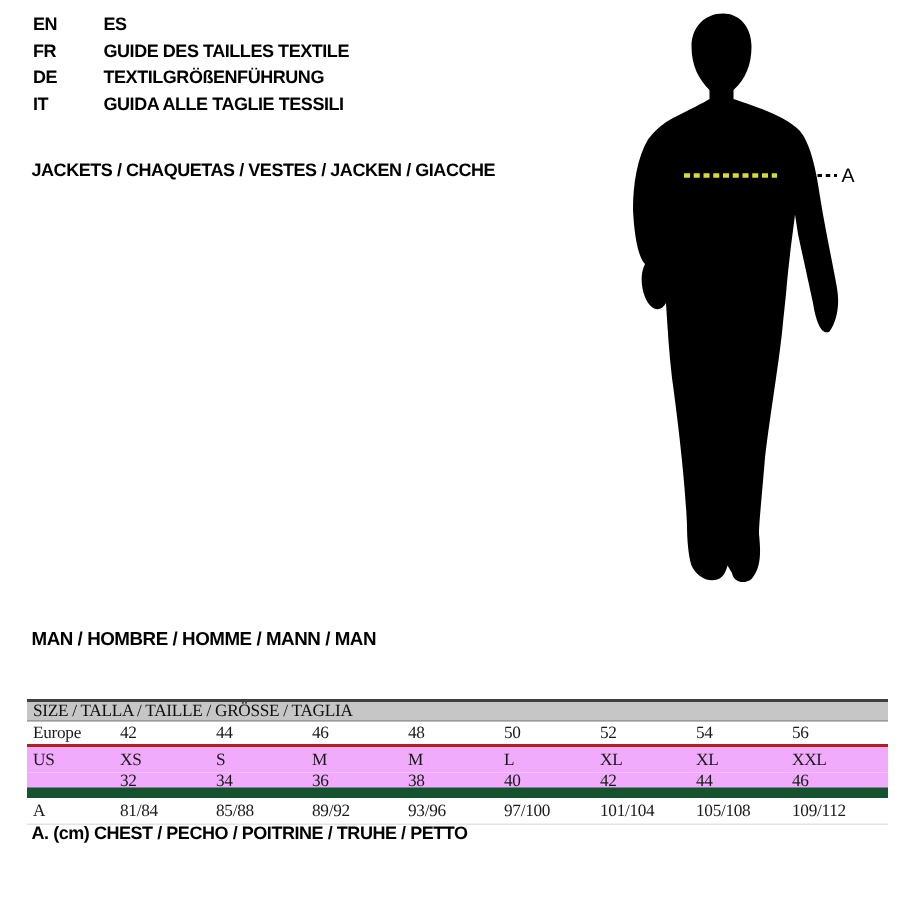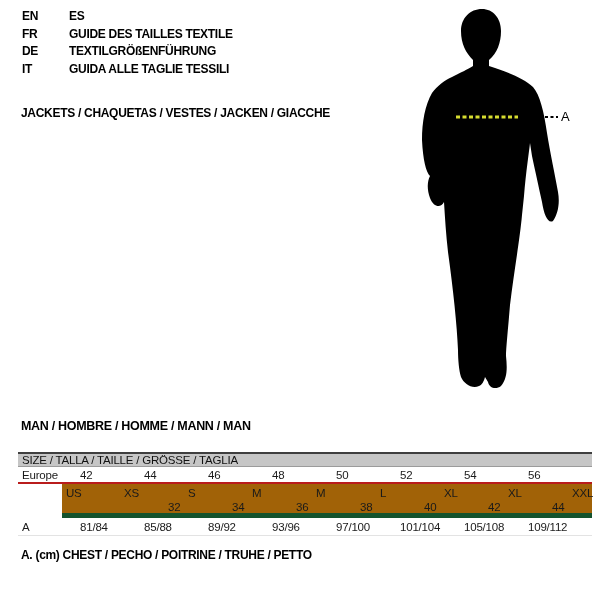--- a/index.html
+++ b/index.html
@@ -19,33 +19,33 @@
   .cat-line { font-size:12px; font-weight:bold; letter-spacing:-0.3px; line-height:18px; white-space:nowrap; }
 
   
   .figure-wrap { left:390px; top:0; width:210px; height:400px; }
   .measure-a-label { left:561px; top:109px; font-size:13px; line-height:15px; }
 
   
   .section-title { left:21px; top:419px; font-size:12.5px; font-weight:bold; letter-spacing:-0.3px; white-space:nowrap; }
 
   
-  .size-table { left:18px; top:452px; width:574px; }
+  .size-table { left:18px; top:466px; width:574px;font-family:Liberation Serif, serif; }
   .t-header {
     background:#c6c6c6; border-top:2px solid #3f3f3f; border-bottom:1px solid #9b9b9b;
     height:15px; display:flex; align-items:center; padding-left:4px;
     font-size:11.5px; letter-spacing:-0.2px; color:#111;
   }
   .srow { display:grid; grid-template-columns:62px repeat(8, 64px); align-items:center; height:17px;
           font-size:11.5px; letter-spacing:-0.2px; color:#1a1a1a; }
   .srow .rlabel { padding-left:4px; text-align:left; }
   .srow .cell { text-align:left; }
   .row-europe { border-bottom:2px solid #b91c1c; }
-  .row-us, .row-intl { background:#a16207;margin-left:44px; }
-  .row-intl { border-bottom:5px solid #14532d;padding-left:44px; }
+  .row-us, .row-intl { background:#f0abfc; }
+  .row-intl { border-bottom:7px solid #14532d; }
   .row-a { height:18px; border-bottom:1px solid #e3e3e3; }
 
   
   .footnote { left:21px; top:548px; font-size:12px; font-weight:bold; letter-spacing:-0.3px; white-space:nowrap; }
 </style>
 </head>
 <body>
 
 <div class="abs lang-list">
   <span class="lang-code">EN</span>

